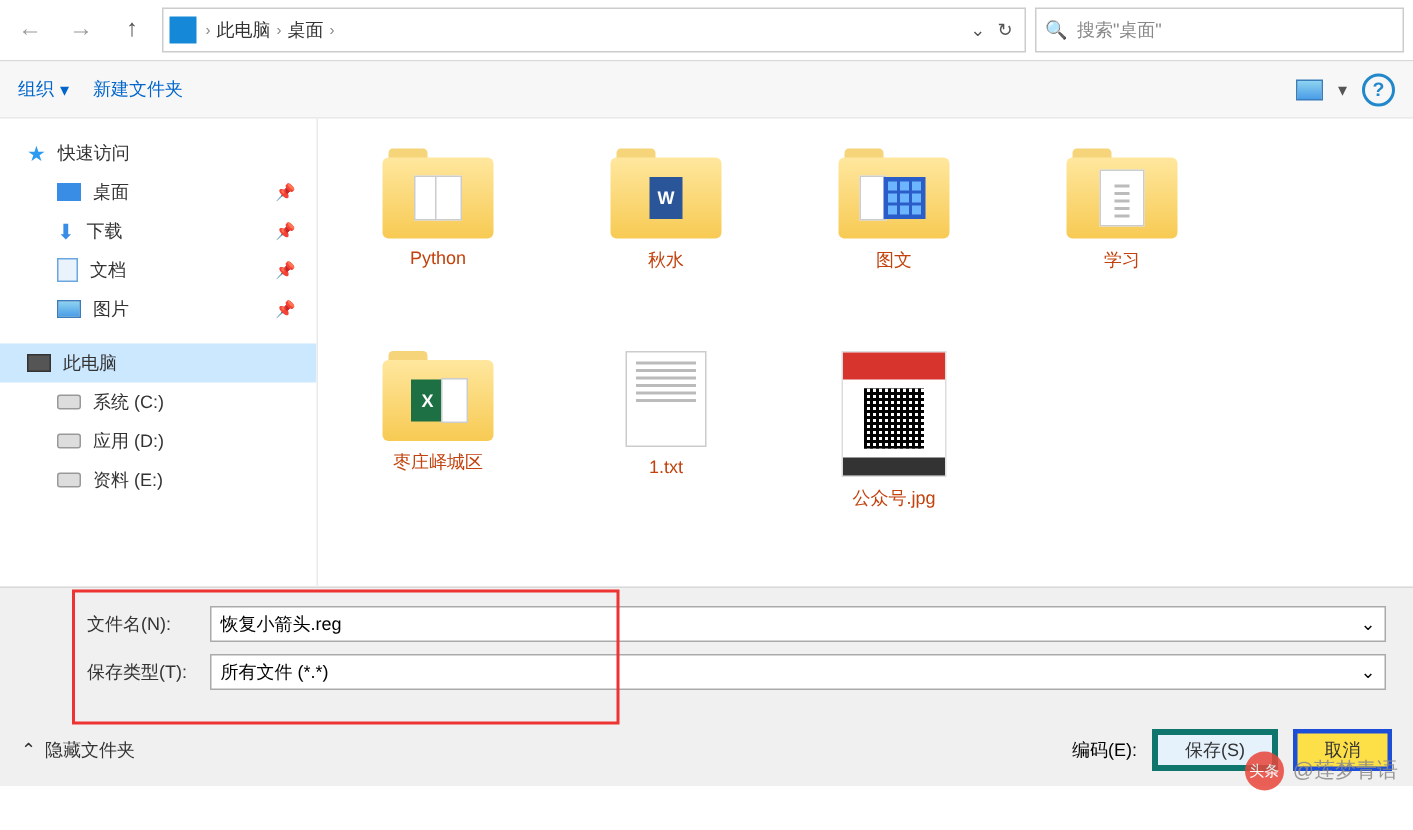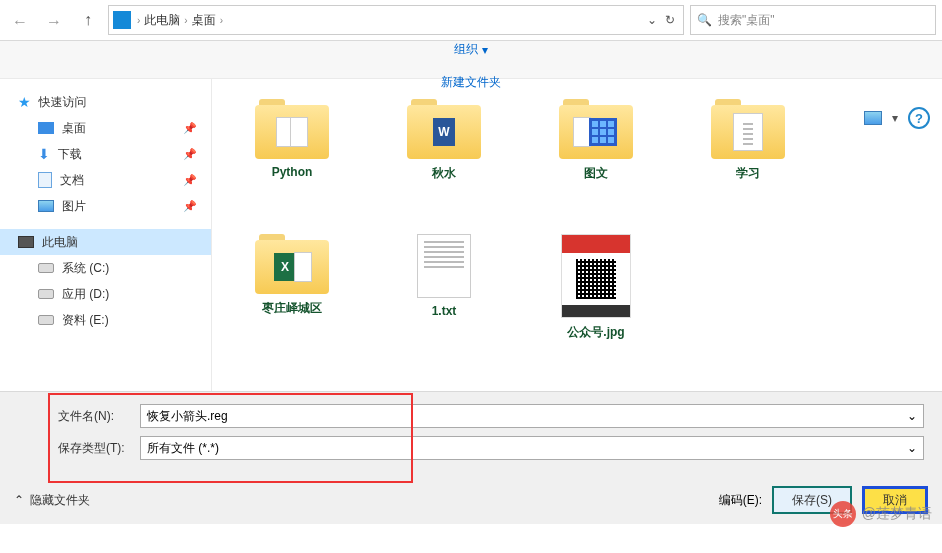--- a/index.html
+++ b/index.html
@@ -7,41 +7,41 @@
 .top-bar { height: 41px; border-bottom: 1px solid #d9d9d9; display: flex; align-items: center; padding: 4px 6px; gap: 6px; }
 .nav-btn { width: 28px; height: 28px; display: flex; align-items: center; justify-content: center; color: #9a9a9a; font-size: 16px; }
 .nav-btn.active { color: #555; }
 .addr-wrap { flex: 1; display: flex; height: 30px; border: 1px solid #ccc; align-items: center; padding: 0 4px; background: #fff; }
 .addr-icon { width: 18px; height: 18px; background: #1589d8; margin-right: 6px; }
 .breadcrumb { display: flex; align-items: center; gap: 4px; color: #333; }
 .breadcrumb .sep { color: #888; font-size: 10px; }
 .addr-right { margin-left: auto; display: flex; gap: 8px; color: #555; padding-right: 4px; }
 .search-box { width: 246px; height: 30px; border: 1px solid #ccc; display: flex; align-items: center; padding: 0 6px; color: #888; }
 .search-box .mag { margin-right: 6px; }
-.toolbar { height: 38px; background: #f7f7f7; border-bottom: 1px solid #eaeaea; display: flex; align-items: center; padding: 0 12px; gap: 16px; flex-direction: column; }
+.toolbar { height: 38px; background: #f7f7f7; border-bottom: 1px solid #eaeaea; display: flex; align-items: center; padding: 0 12px; gap: 16px; }
 .toolbar .menu { color: #0066cc; display: flex; align-items: center; gap: 4px; }
 .toolbar-right { margin-left: auto; display: flex; align-items: center; gap: 10px; }
 .pic-icon { width: 18px; height: 14px; background: linear-gradient(#8dd3f0,#4a9de8); border: 1px solid #3a7dba; }
 .help { width: 22px; height: 22px; border-radius: 50%; border: 2px solid #2288cc; color: #2288cc; display: flex; align-items: center; justify-content: center; font-weight: bold; font-size: 13px; }
 .body-area { display: flex; height: 312px; }
 .sidebar { width: 212px; border-right: 1px solid #eaeaea; padding-top: 10px; overflow: hidden; }
 .nav-item { height: 26px; display: flex; align-items: center; padding-left: 18px; gap: 8px; color: #333; position: relative; }
 .nav-item.indent { padding-left: 38px; }
 .nav-item.selected { background: #cce8ff; }
 .pin { position: absolute; right: 14px; color: #888; font-size: 11px; }
 .star { color: #2a9bf0; font-size: 14px; }
 .sq-blue { width: 16px; height: 12px; background: #3a8de4; }
 .arr-dn { color: #3a8de4; font-size: 14px; }
 .doc-ic { width: 14px; height: 16px; border: 1px solid #6aa6e0; background: #eaf3fc; }
 .pc-ic { width: 16px; height: 12px; background: #555; border: 1px solid #333; }
 .drv-ic { width: 16px; height: 10px; background: #ddd; border: 1px solid #999; border-radius: 2px; }
 .content { flex: 1; padding: 20px 20px 0 30px; overflow: auto; }
 .grid { display: flex; flex-wrap: wrap; gap: 52px 52px; }
 .item { width: 100px; display: flex; flex-direction: column; align-items: center; gap: 6px; text-align: center; }
-.item .lbl { font-size: 12px; color: #14532d; font-weight: bold; }
+.item .lbl { font-size: 12px; color: #c2410c; }
 .folder { width: 74px; height: 60px; position: relative; }
 .folder::before { content: ""; position: absolute; top: 0; left: 4px; width: 26px; height: 10px; background: #f5d47a; border-radius: 3px 3px 0 0; }
 .folder::after { content: ""; position: absolute; top: 6px; left: 0; width: 74px; height: 54px; background: linear-gradient(#ffe79e,#f7ca53); border-radius: 4px; }
 .folder .inner { position: absolute; top: 12px; left: 10px; width: 54px; height: 42px; z-index: 2; display: flex; justify-content: center; align-items: center; }
 .paper { width: 18px; height: 30px; background: #fff; border: 1px solid #ccc; margin: -2px; }
 .file-txt { width: 54px; height: 64px; background: #fff; border: 1px solid #ccc; padding: 6px; }
 .file-txt .line { height: 2px; background: #bbb; margin-bottom: 3px; }
 .qr-card { width: 70px; height: 84px; background: #fff; border: 1px solid #ddd; }
 .qr-hdr { height: 18px; background: #d7342e; }
 .qr-box { width: 40px; height: 40px; margin: 6px auto; background: repeating-linear-gradient(0deg,#000 0 2px,#fff 2px 4px), repeating-linear-gradient(90deg,#000 0 2px,#fff 2px 4px); background-blend-mode: multiply; }
@@ -52,21 +52,21 @@
 .row label { width: 82px; padding-right: 8px; color: #333; }
 .row .field { flex: 1; height: 24px; border: 1px solid #aaa; background: #fff; padding: 0 6px; display: flex; align-items: center; justify-content: space-between; }
 .highlight-box { position: absolute; border: 2px solid #e33; pointer-events: none; }
 .hb1 { left: 48px; top: 393px; width: 365px; height: 90px; }
 .bottom-bar { display: flex; align-items: center; padding: 10px 14px; gap: 12px; }
 .bottom-bar .left { display: flex; align-items: center; gap: 6px; color: #333; }
 .bottom-bar .right { margin-left: auto; display: flex; align-items: center; gap: 10px; }
 .combo { height: 24px; border: 1px solid #aaa; background: #fff; padding: 0 20px 0 6px; display: flex; align-items: center; position: relative; min-width: 160px; }
 .combo::after { content: "⌄"; position: absolute; right: 5px; color: #555; top: 2px; }
 .btn { height: 28px; padding: 0 18px; border: 3px solid #1d4ed8; background: #fde047; display: flex; align-items: center; color: #333; }
-.btn.primary { border: 2px solid #0f766e; background: #e5f1fb; }
+.btn.primary { border: 4px solid #0f766e; background: #e5f1fb; }
 .watermark { position: absolute; right: 10px; bottom: 26px; display: flex; align-items: center; gap: 6px; opacity: 0.85; text-align: right; }
 .wm-circ { width: 26px; height: 26px; border-radius: 50%; background: #e8453b; display: flex; align-items: center; justify-content: center; color: #fff; font-size: 10px; }
 .wm-txt { color: #888; font-size: 14px; }
 .word-ic { width:22px; height:28px; background:#2a5699; color:#fff; display:flex; align-items:center; justify-content:center; font-weight:bold; }
 .tile-grid { width:28px; height:28px; background:#2a5dc8; padding:3px; display:grid; grid-template-columns:repeat(3,1fr); gap:2px; }
 .tile-grid span { background:#6bb6ff; }
 .xls-ic { width:22px; height:28px; background:#1d7044; color:#fff; display:flex; align-items:center; justify-content:center; font-weight:bold; }
 </style>
 </head>
 <body>

